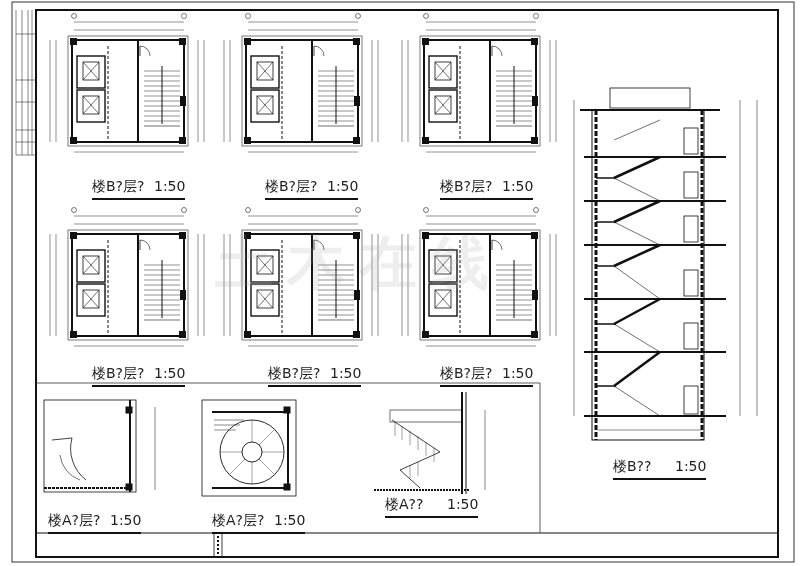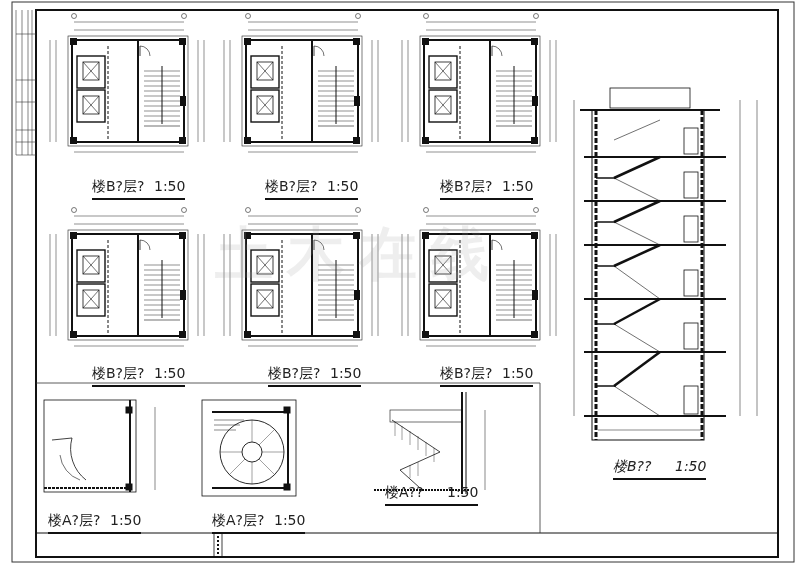--- a/index.html
+++ b/index.html
@@ -2,21 +2,21 @@
 <html><head>
 <meta charset="utf-8">
 <style>
   html,body{margin:0;padding:0;background:#fff;}
   body{width:800px;height:566px;position:relative;overflow:hidden;font-family:"Liberation Sans",sans-serif;color:#111;}
   .sheet{position:absolute;left:0;top:0;width:800px;height:566px;}
   .title-label{position:absolute;font-family:"DejaVu Sans",sans-serif;font-size:14px;color:#222;white-space:nowrap;}
   .title-label .name{display:inline-block;width:56px;}
   .title-label .scale{display:inline-block;margin-left:6px;}
   .title-label .ul{position:absolute;left:0;right:0;bottom:-4px;height:2px;background:#111;}
-  .watermark{position:absolute;left:215px;top:216px;font-size:58px;font-weight:bold;color:rgba(160,160,160,0.18);letter-spacing:14px;font-family:"DejaVu Sans",sans-serif;}
+  .watermark{position:absolute;left:215px;top:225px;font-size:58px;font-weight:bold;color:rgba(160,160,160,0.18);letter-spacing:14px;font-family:"DejaVu Sans",sans-serif;}
 </style>
 </head>
 <body>
 
 <div class="sheet">
 <svg width="800" height="566" viewBox="0 0 800 566">
 
   <rect x="12" y="2" width="782" height="560" fill="none" stroke="#333" stroke-width="1"></rect>
   <rect x="36" y="10" width="742" height="547" fill="none" stroke="#111" stroke-width="2"></rect>
 
@@ -233,25 +233,25 @@
 </div>
 <div class="title-label" style="left:92px;top:365px;">
   <span class="name">楼B?层?</span><span class="scale">1:50</span><span class="ul"></span>
 </div>
 <div class="title-label" style="left:268px;top:365px;">
   <span class="name">楼B?层?</span><span class="scale">1:50</span><span class="ul"></span>
 </div>
 <div class="title-label" style="left:440px;top:365px;">
   <span class="name">楼B?层?</span><span class="scale">1:50</span><span class="ul"></span>
 </div>
-<div class="title-label" style="left:613px;top:458px;font-style:italic;">
+<div class="title-label" style="left:613px;top:458px;">
   <span class="name">楼B??</span><span class="scale">1:50</span><span class="ul"></span>
 </div>
 <div class="title-label" style="left:48px;top:512px;">
   <span class="name">楼A?层?</span><span class="scale">1:50</span><span class="ul"></span>
 </div>
 <div class="title-label" style="left:212px;top:512px;">
   <span class="name">楼A?层?</span><span class="scale">1:50</span><span class="ul"></span>
 </div>
-<div class="title-label" style="left:385px;top:484px;">
+<div class="title-label" style="left:385px;top:496px;">
   <span class="name">楼A??</span><span class="scale">1:50</span><span class="ul"></span>
 </div>
 </div>
 
 </body></html>

